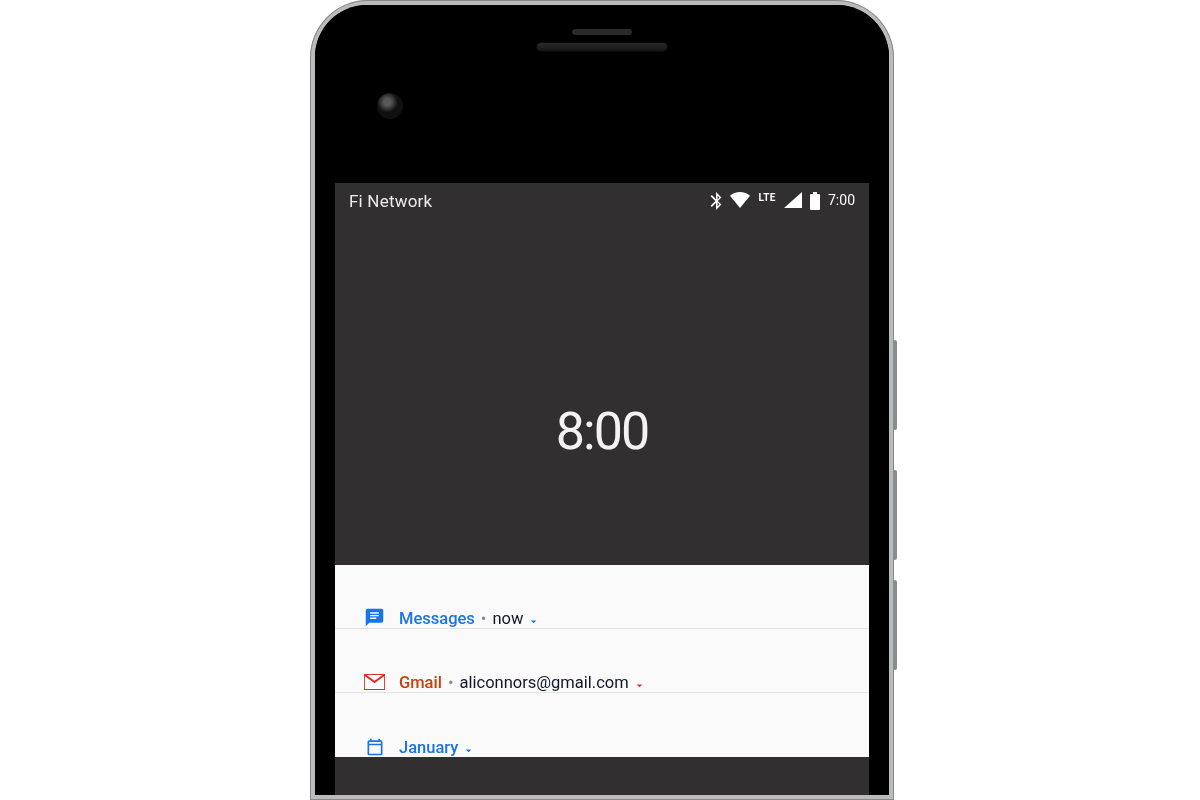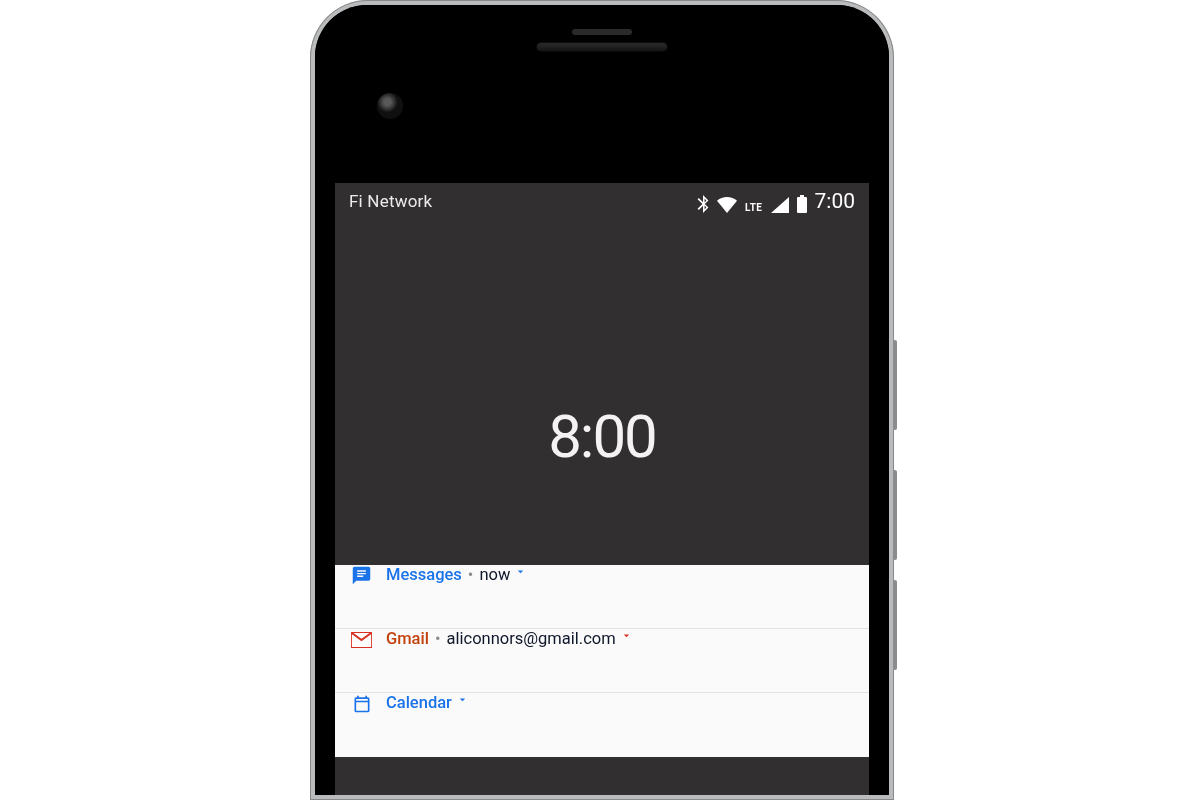--- a/index.html
+++ b/index.html
@@ -37,36 +37,36 @@
 
   
   .screen{
     position:absolute;left:20px;right:20px;top:178px;bottom:0;
     background:#312f30;overflow:hidden;color:#fff;font-weight:400;
   }
 
   
   .status{display:flex;align-items:center;height:36px;padding:0 14px;font-size:17px}
   .status .net{letter-spacing:.2px;color:#eceaea}
-  .status .right{margin-left:auto;display:flex;align-items:flex-end;gap:8px}
+  .status .right{margin-left:auto;display:flex;align-items:flex-start;gap:8px}
   .lte{font-size:10px;font-weight:700;letter-spacing:.5px}
-  .clk{font-size:21px}
+  .clk{font-size:14px}
 
   
   .ico{display:inline-flex;align-items:center;justify-content:center}
   .ico svg{display:block}
 
   
   .clock{position:absolute;left:0;right:0;top:218px;text-align:center}
-  .clock .big{font-size:60px;font-weight:400;letter-spacing:-2px;color:#f4f2f2}
+  .clock .big{font-size:52px;font-weight:400;letter-spacing:-2px;color:#f4f2f2}
   .clock .date{margin-top:8px;font-size:18.5px;color:#e9e7e7}
 
   
   .cards{position:absolute;left:0;right:0;top:382px}
-  .card{background:#fafafa;color:#3c3c3c;display:flex;align-items:flex-start;height:64px;padding:0 16px;border-bottom:1px solid #e3e3e3;font-size:16.5px}
+  .card{background:#fafafa;color:#3c3c3c;display:flex;align-items:flex-end;height:64px;padding:0 29px;border-bottom:1px solid #e3e3e3;font-size:16.5px}
   .card:last-child{border-bottom:none}
   .app-ico{width:21px;height:21px;display:flex;align-items:center;justify-content:center;margin-right:14px}
   .app-name{font-weight:500}
   .msg-blue{color:#1a73e8}
   .gm-red{color:#c2410c}
   .dim{color:#0f172a}
   .sep{color:#8a8a8a;margin:0 6px}
   .chev{margin-left:4px;display:inline-flex}
 </style>
 </head>
@@ -153,21 +153,21 @@
                 </svg>
             </span>
           </div>
 
           <div class="card">
             <span class="app-ico">
               <svg width="20" height="20" viewBox="0 0 24 24" fill="#1a73e8">
                   <path d="M19 4h-1V2h-2v2H8V2H6v2H5a2 2 0 0 0-2 2v14a2 2 0 0 0 2 2h14a2 2 0 0 0 2-2V6a2 2 0 0 0-2-2zm0 16H5V10h14v10zm0-12H5V6h14v2z"></path>
                 </svg>
             </span>
-            <span class="app-name msg-blue">Calendar</span>
+            <span class="app-name msg-blue">January</span>
             <span class="chev">
               <svg width="13" height="13" viewBox="0 0 24 24" fill="#1a73e8">
                   <path d="M7 10l5 5 5-5z"></path>
                 </svg>
             </span>
           </div>
 
         </div>
 
       </div>

